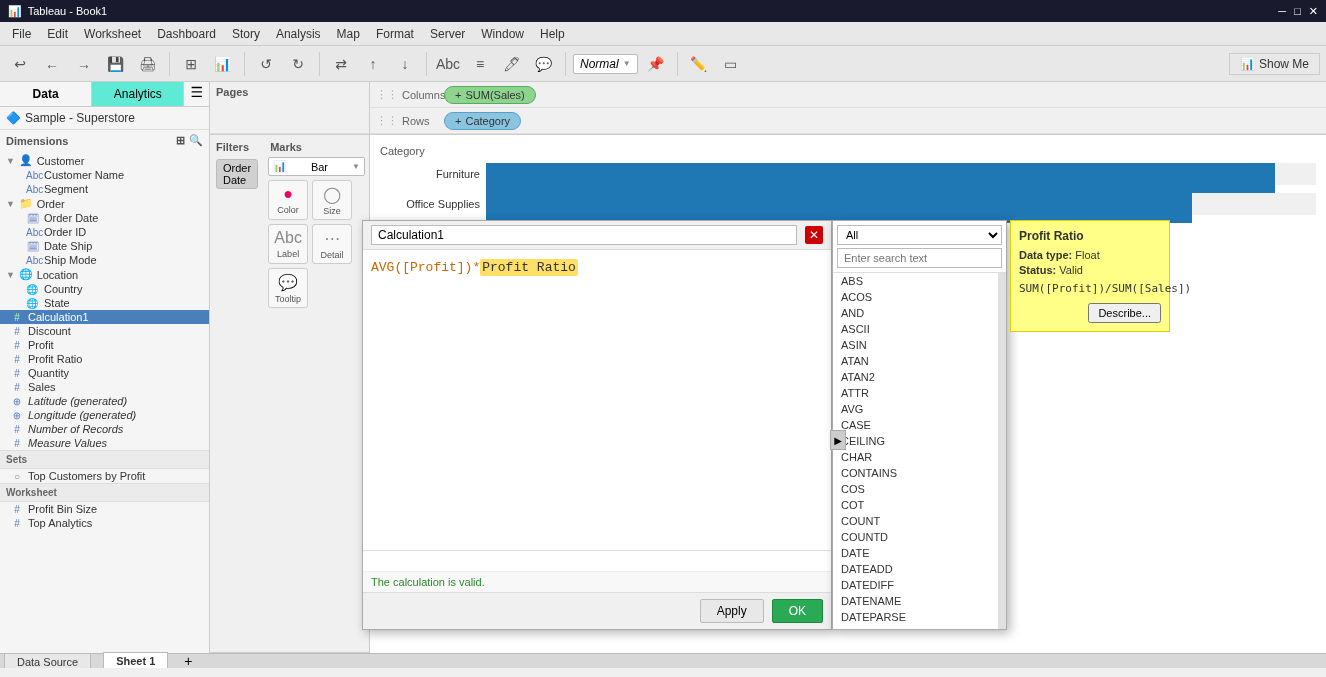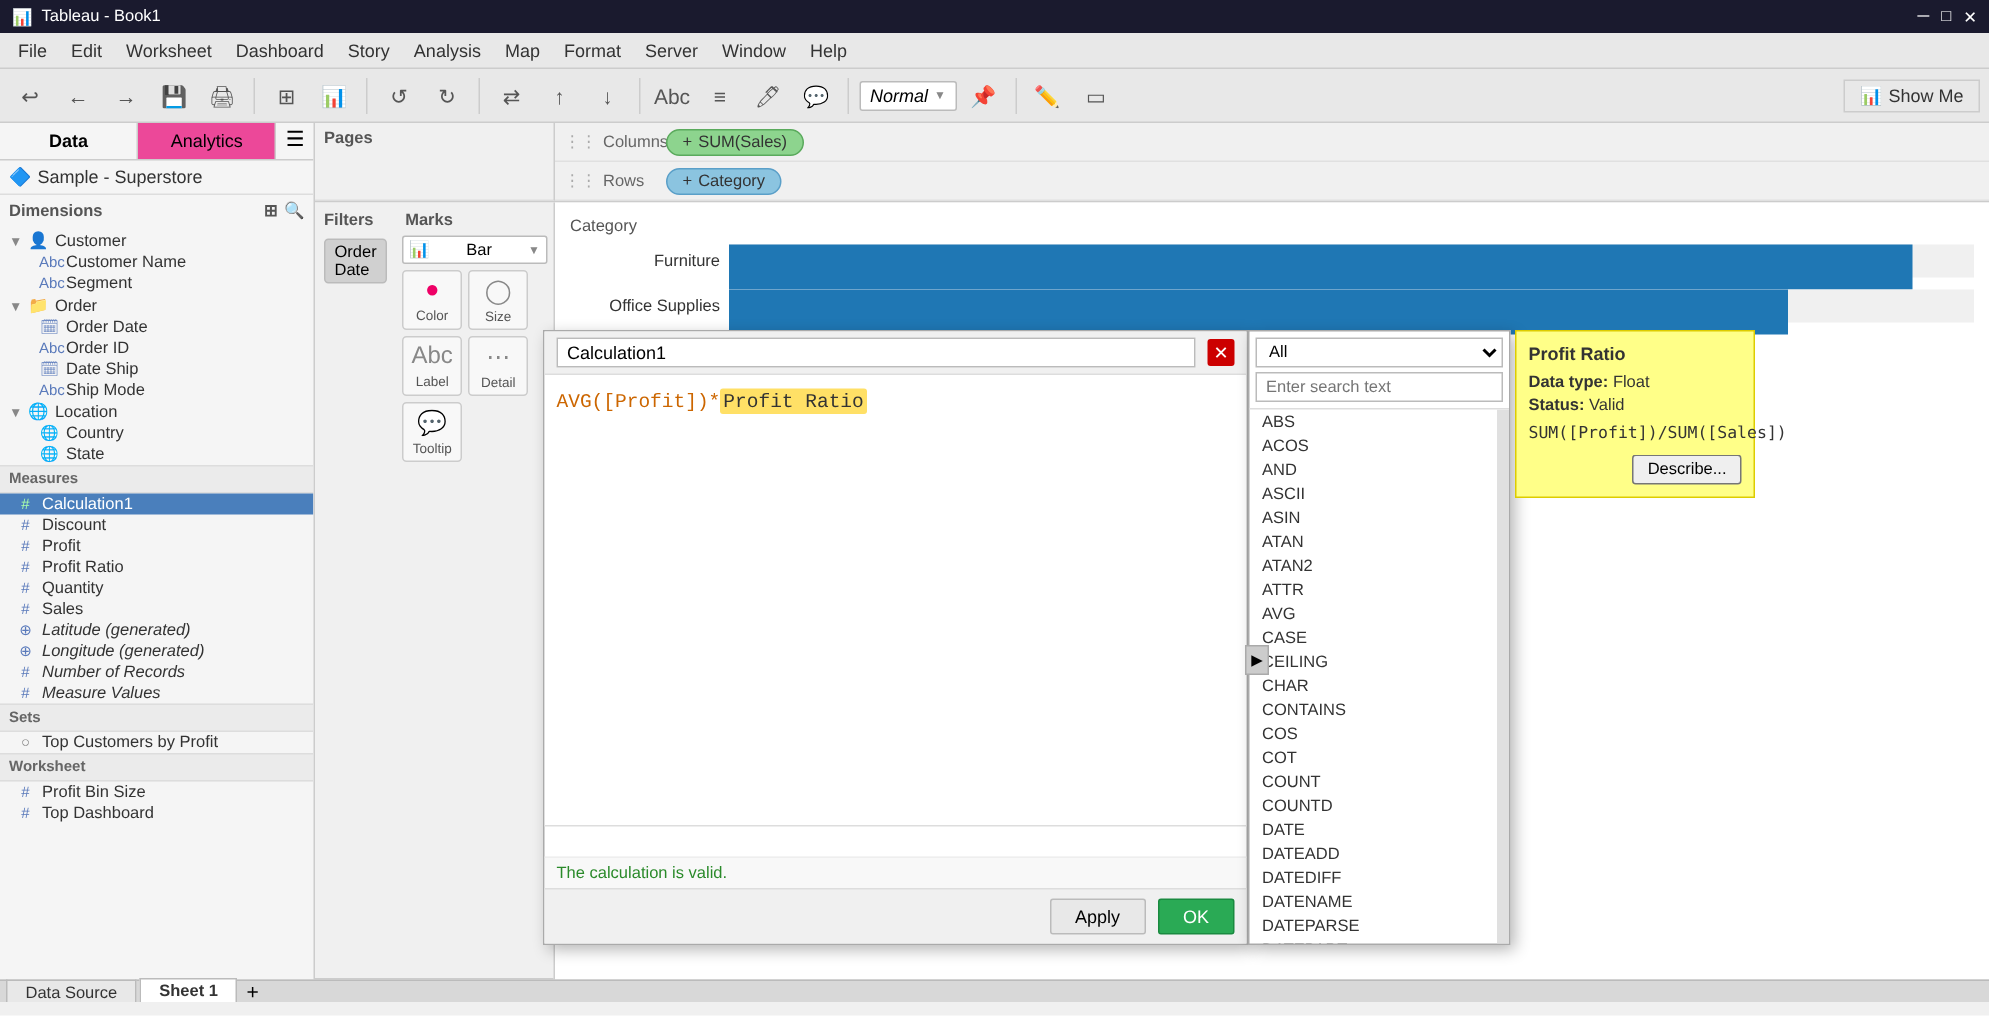--- a/index.html
+++ b/index.html
@@ -97,21 +97,21 @@
     .panel-tabs {
       display: flex;
       border-bottom: 1px solid #ccc;
     }
     .panel-tab {
       flex: 1;
       text-align: center;
       padding: 5px;
       cursor: pointer;
       font-size: 12px;
-      background: #ec4899;
+      background: #5eead4;
       border-right: 1px solid #ccc;
     }
     .panel-tab.active {
       background: #f5f5f5;
       font-weight: bold;
     }
     .panel-section-header {
       display: flex;
       align-items: center;
       justify-content: space-between;
@@ -473,21 +473,21 @@
     .tooltip-item { margin-bottom: 3px; }
 
     
     .sheet-tabs {
       display: flex;
       align-items: center;
       background: #d8d8d8;
       border-top: 1px solid #bbb;
       height: 15px;
       padding: 0 4px;
-      gap: 2px;
+      gap: 12px;
       text-align: right;
     }
     .sheet-tab {
       padding: 2px 12px;
       font-size: 11px;
       background: #e8e8e8;
       border: 1px solid #bbb;
       border-bottom: none;
       cursor: pointer;
       color: #333;
@@ -643,21 +643,20 @@
       </div>
       <div class="panel-item indent-2">
         <span class="panel-item-icon" style="color:#5a7abb;">🌐</span>
         <span>Country</span>
       </div>
       <div class="panel-item indent-2">
         <span class="panel-item-icon" style="color:#5a7abb;">🌐</span>
         <span>State</span>
       </div>
 
-      <div class="section-label">Measures</div>
 
       <div class="panel-item active-measure">
         <span class="panel-item-icon" style="color:#aaffaa;">#</span>
         <span>Calculation1</span>
       </div>
       <div class="panel-item">
         <span class="panel-item-icon" style="color:#5a7abb;">#</span>
         <span>Discount</span>
       </div>
       <div class="panel-item">
@@ -699,21 +698,21 @@
         <span>Top Customers by Profit</span>
       </div>
 
       <div class="section-label">Worksheet</div>
       <div class="panel-item">
         <span class="panel-item-icon" style="color:#5a7abb;">#</span>
         <span>Profit Bin Size</span>
       </div>
       <div class="panel-item">
         <span class="panel-item-icon" style="color:#5a7abb;">#</span>
-        <span>Top Dashboard</span>
+        <span>Top Analytics</span>
       </div>
     </div>
   </div>
 
   <div class="center-area">
 
     <div class="shelf-area">
       <div style="display:flex;">
         <div style="width:160px;border-right:1px solid #ccc;border-bottom:1px solid #ddd;">
           <div class="control-section-title" style="padding:4px 6px;font-size:11px;font-weight:bold;color:#555;">Pages</div>

